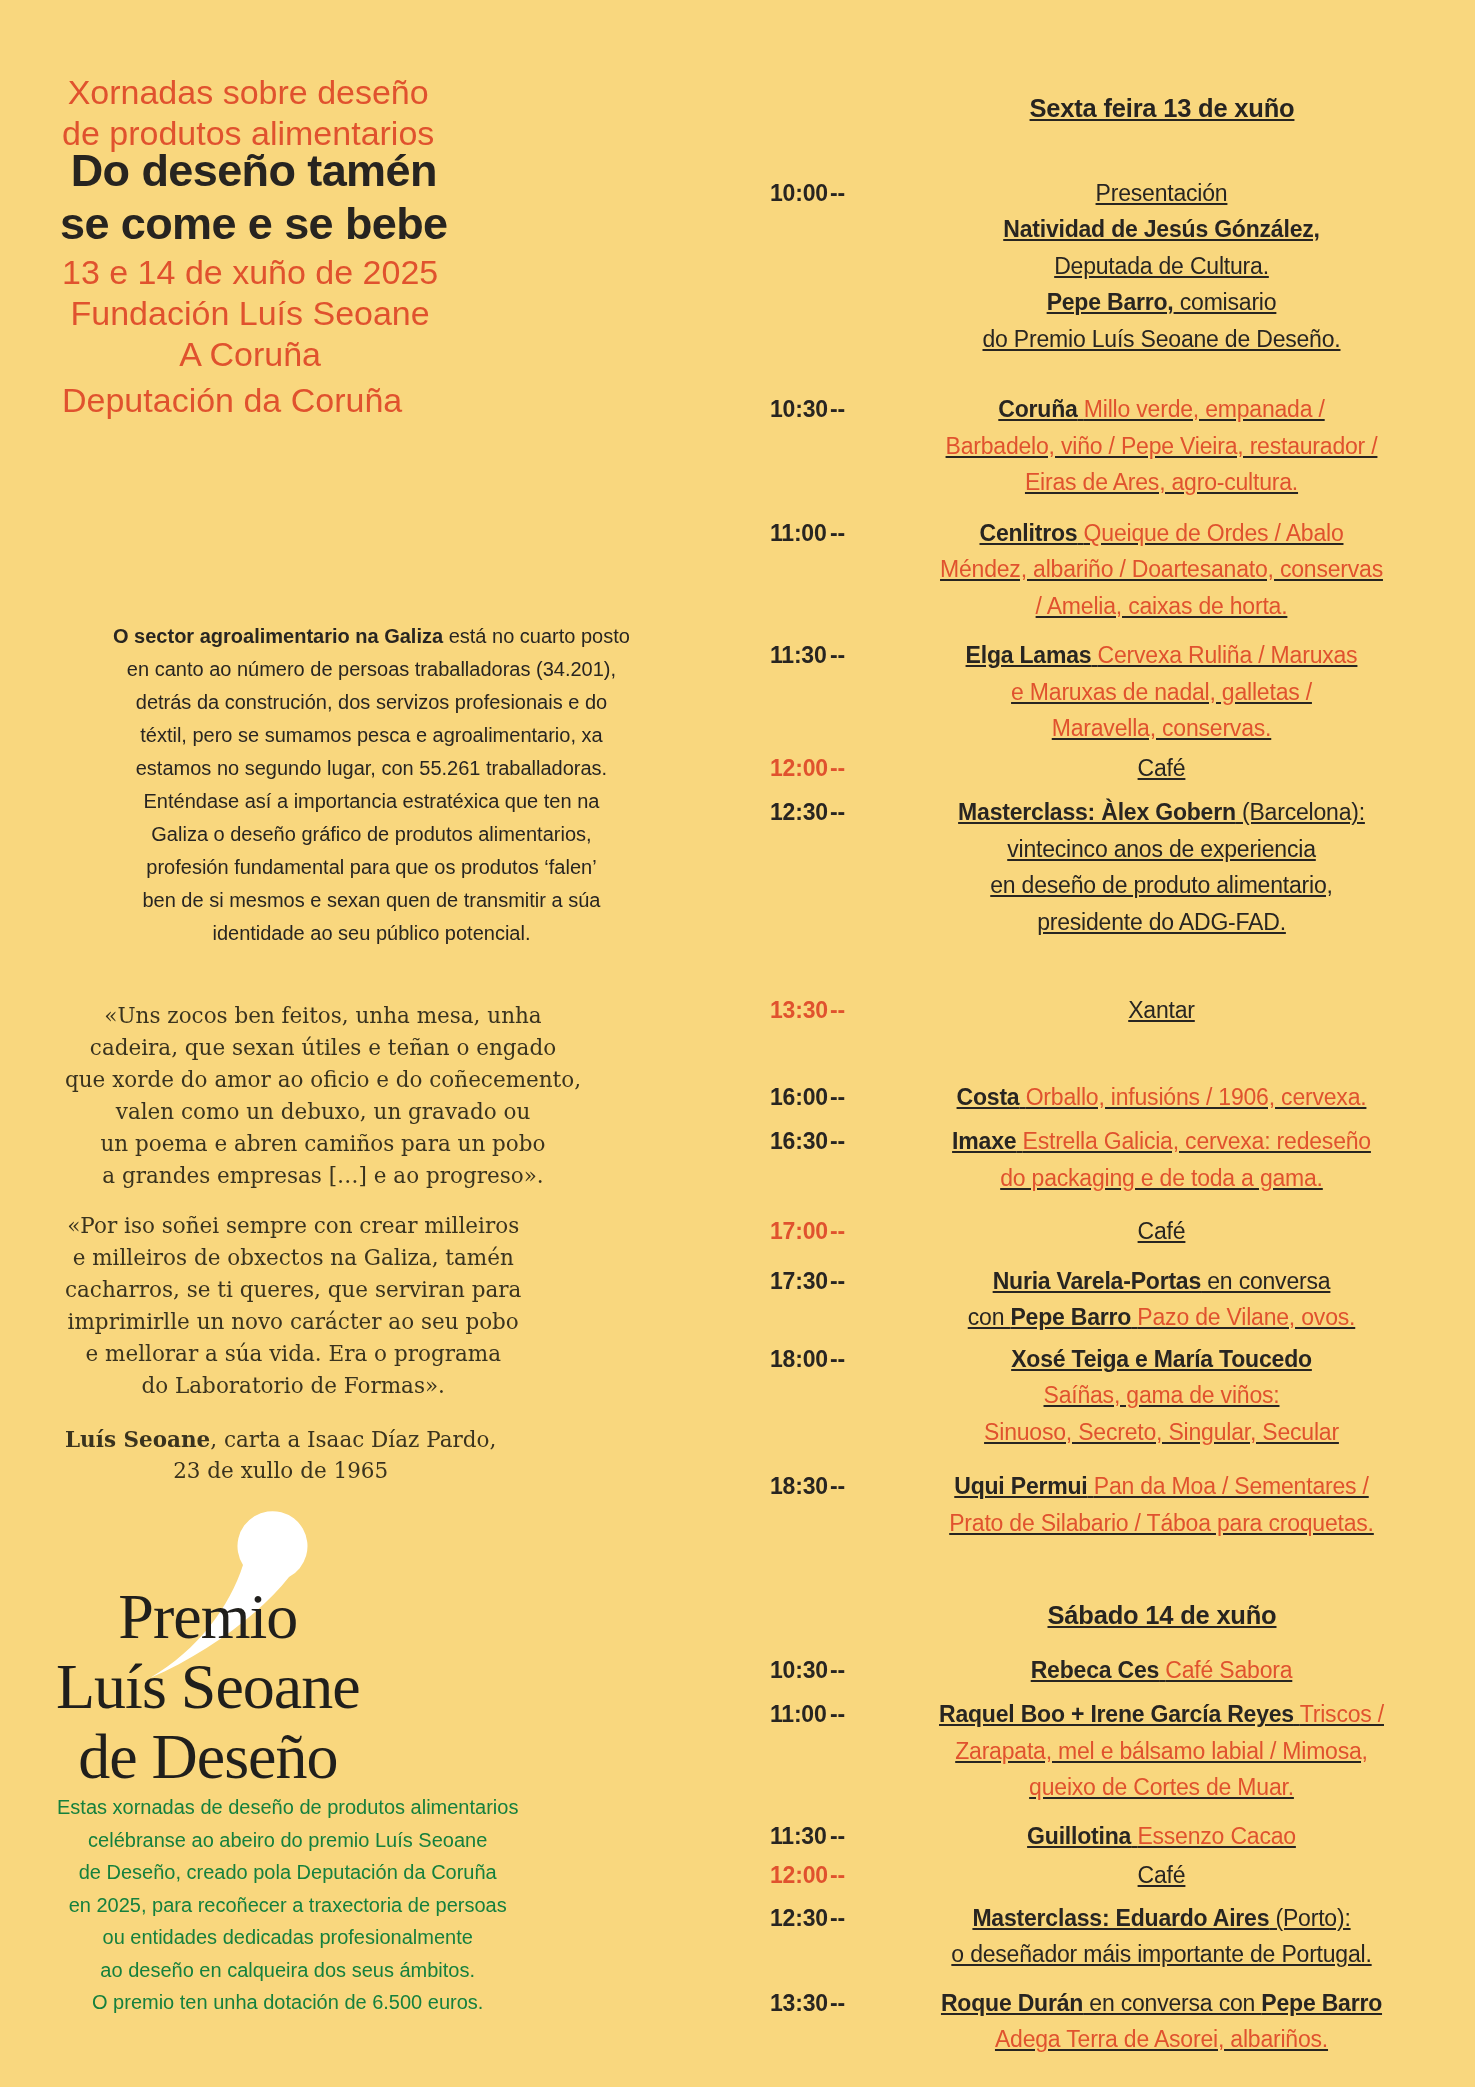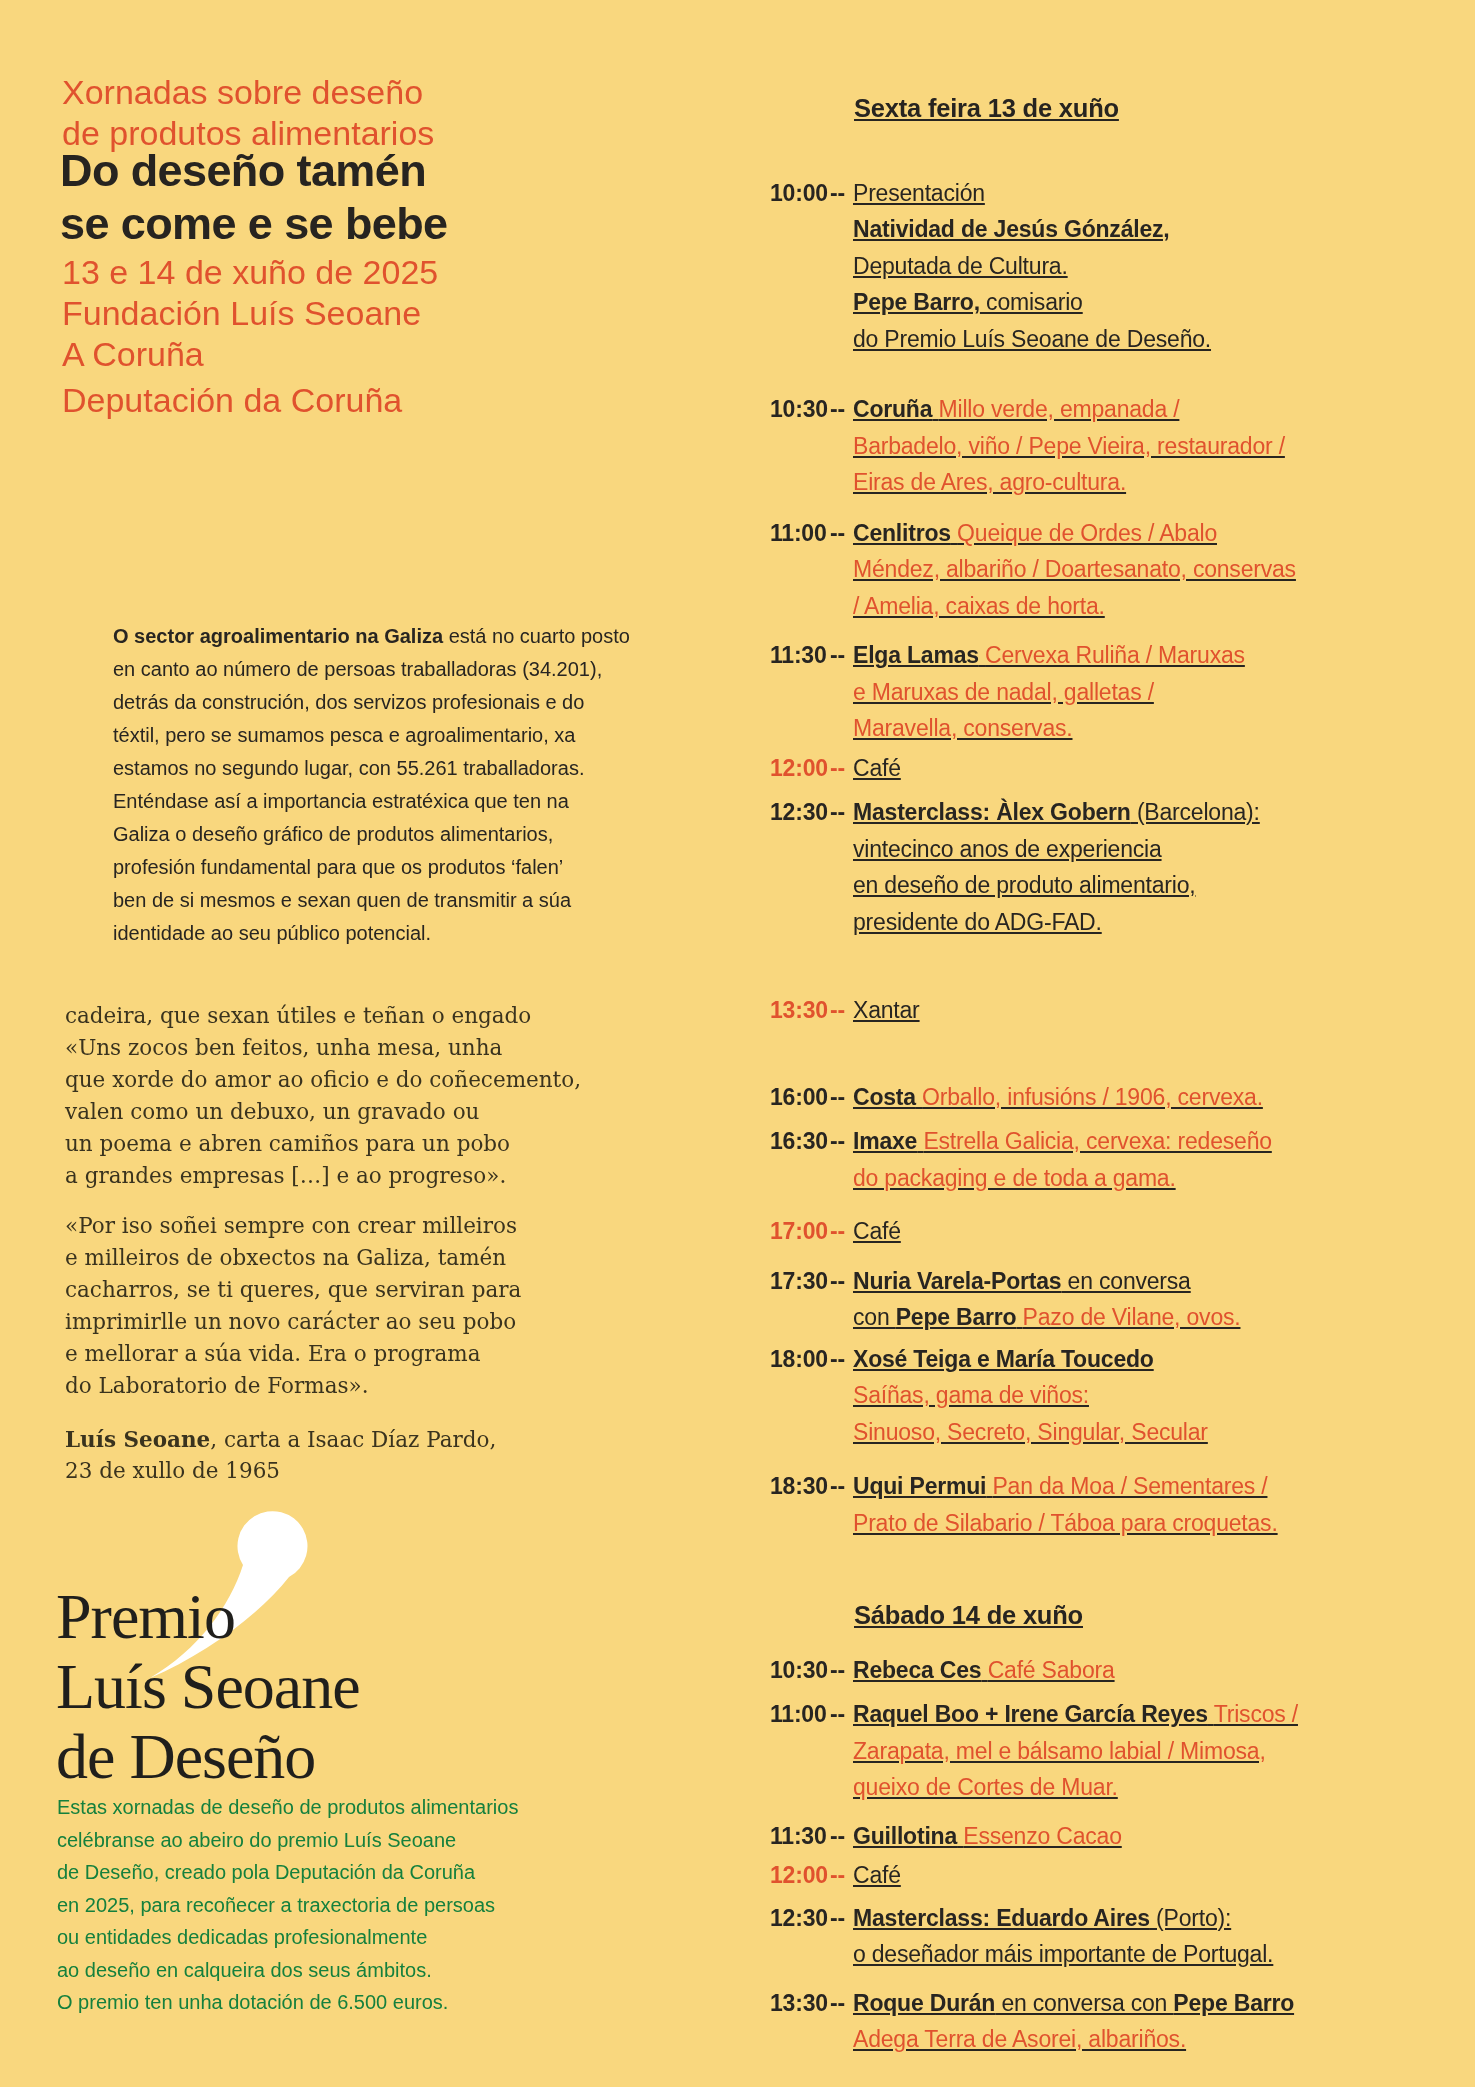--- a/index.html
+++ b/index.html
@@ -5,21 +5,21 @@
   :root{
     --bg:#F9D77E;
     --orange:#E0522E;
     --dark:#282521;
     --serifdark:#3A331E;
     --logodark:#201F1C;
   }
   html,body{margin:0;padding:0;background:#e8e8e8;}
   .page{position:relative;width:1475px;height:2087px;background:var(--bg);overflow:hidden;
         font-family:"Liberation Sans",sans-serif;}
-  .abs{position:absolute;}
+  .abs{position:absolute;text-align:center;}
   
   .kicker{left:62px;top:72px;font-size:34px;line-height:41px;color:var(--orange);}
   .main-title{left:60px;top:144px;font-size:45px;line-height:53px;font-weight:700;
               color:#272420;letter-spacing:-0.6px;}
   .dates{left:62px;top:252px;font-size:34px;line-height:41px;color:var(--orange);}
   .org{left:62px;top:380px;font-size:34px;line-height:41px;color:var(--orange);}
   .intro{left:67px;top:620px;font-size:20px;line-height:33px;color:#312f2a;}
   .intro .ln, .sched-nowrap{white-space:nowrap;margin-left:46px;}
   .serif{font-family:"DejaVu Serif",serif;color:var(--serifdark);}
   .quote1{left:65px;top:1000px;}
@@ -72,22 +72,22 @@
       <div class="ln"><span class="sg-r">detrás da construción, dos servizos profesionais e do</span></div>
       <div class="ln"><span class="sg-r">téxtil, pero se sumamos pesca e agroalimentario, xa</span></div>
       <div class="ln"><span class="sg-r">estamos no segundo lugar, con 55.261 traballadoras.</span></div>
       <div class="ln"><span class="sg-r">Enténdase así a importancia estratéxica que ten na</span></div>
       <div class="ln"><span class="sg-r">Galiza o deseño gráfico de produtos alimentarios,</span></div>
       <div class="ln"><span class="sg-r">profesión fundamental para que os produtos ‘falen’</span></div>
       <div class="ln"><span class="sg-r">ben de si mesmos e sexan quen de transmitir a súa</span></div>
       <div class="ln"><span class="sg-r">identidade ao seu público potencial.</span></div>
     </div>
   <div class="abs serif quote quote1">
+      <div class="ln">«Uns zocos ben feitos, unha mesa, unha</div>
       <div class="ln">cadeira, que sexan útiles e teñan o engado</div>
-      <div class="ln">«Uns zocos ben feitos, unha mesa, unha</div>
       <div class="ln">que xorde do amor ao oficio e do coñecemento,</div>
       <div class="ln">valen como un debuxo, un gravado ou</div>
       <div class="ln">un poema e abren camiños para un pobo</div>
       <div class="ln">a grandes empresas […] e ao progreso».</div>
     </div>
   <div class="abs serif quote quote2">
       <div class="ln">«Por iso soñei sempre con crear milleiros</div>
       <div class="ln">e milleiros de obxectos na Galiza, tamén</div>
       <div class="ln">cacharros, se ti queres, que serviran para</div>
       <div class="ln">imprimirlle un novo carácter ao seu pobo</div>

